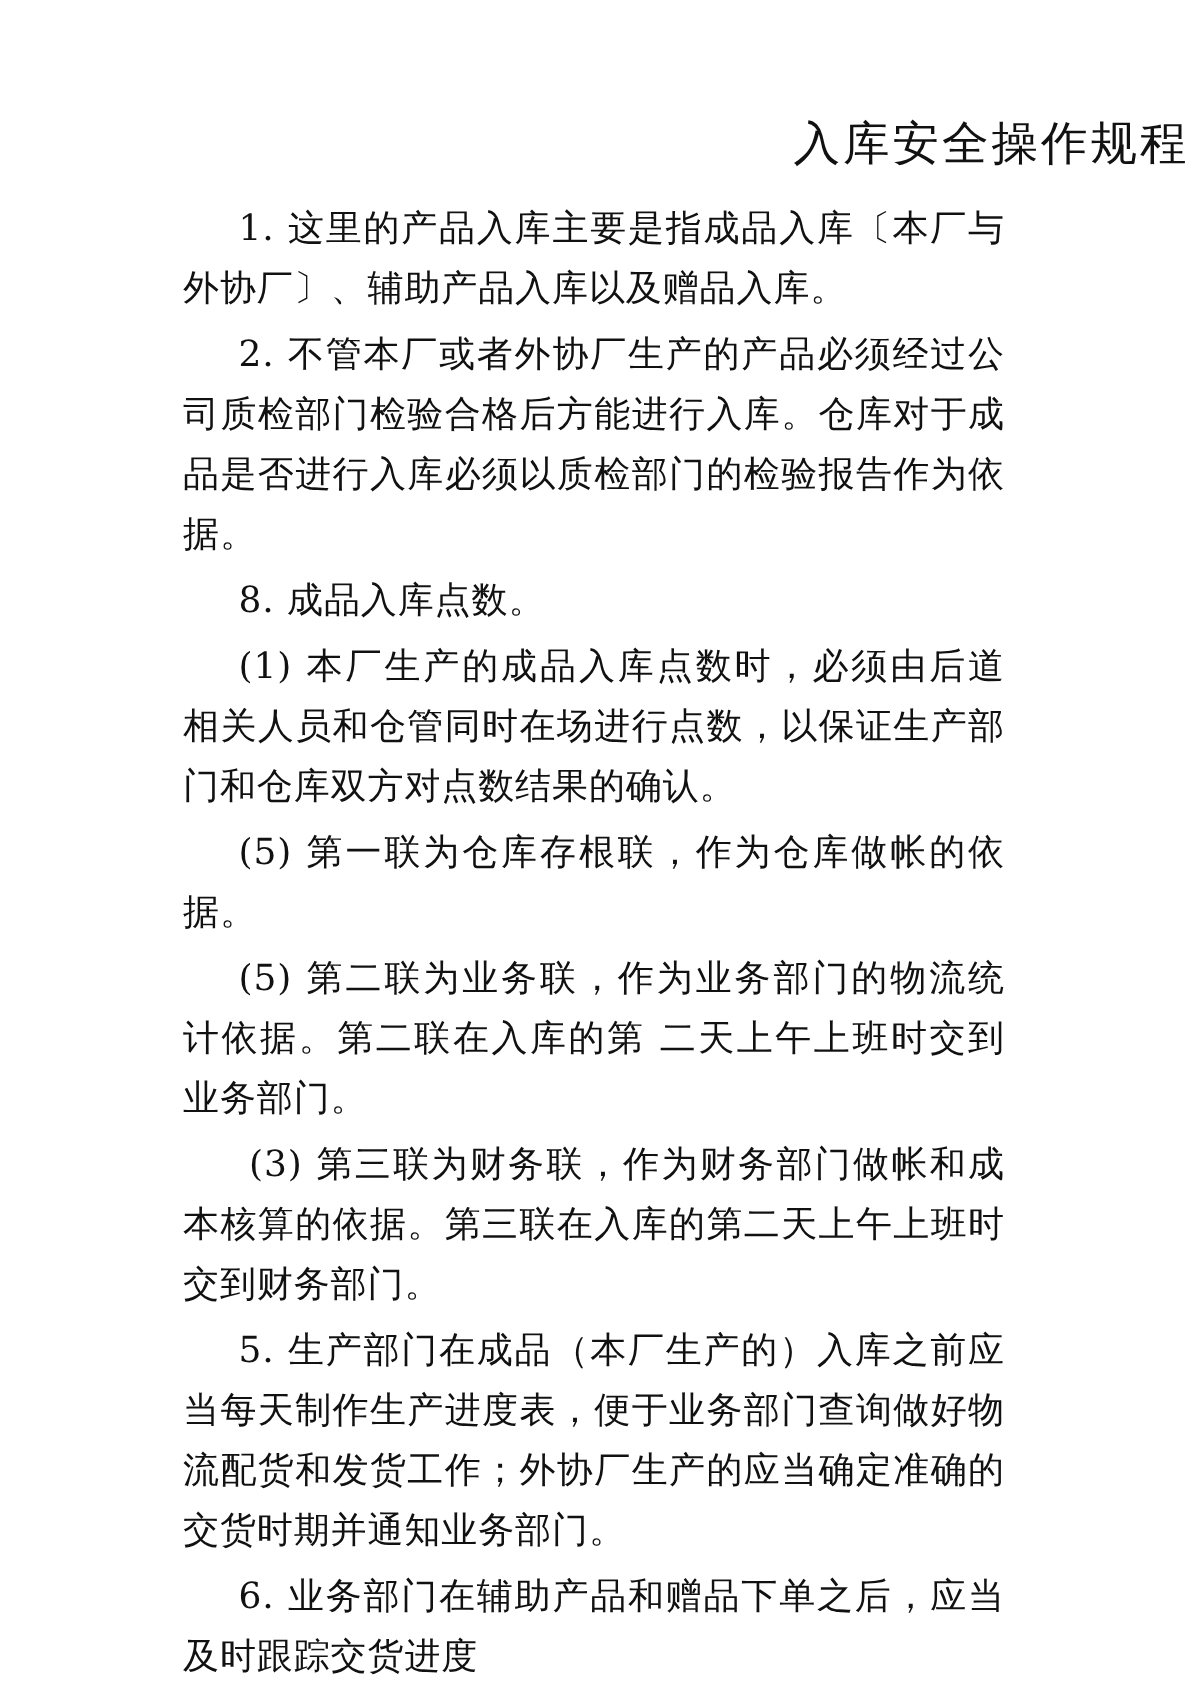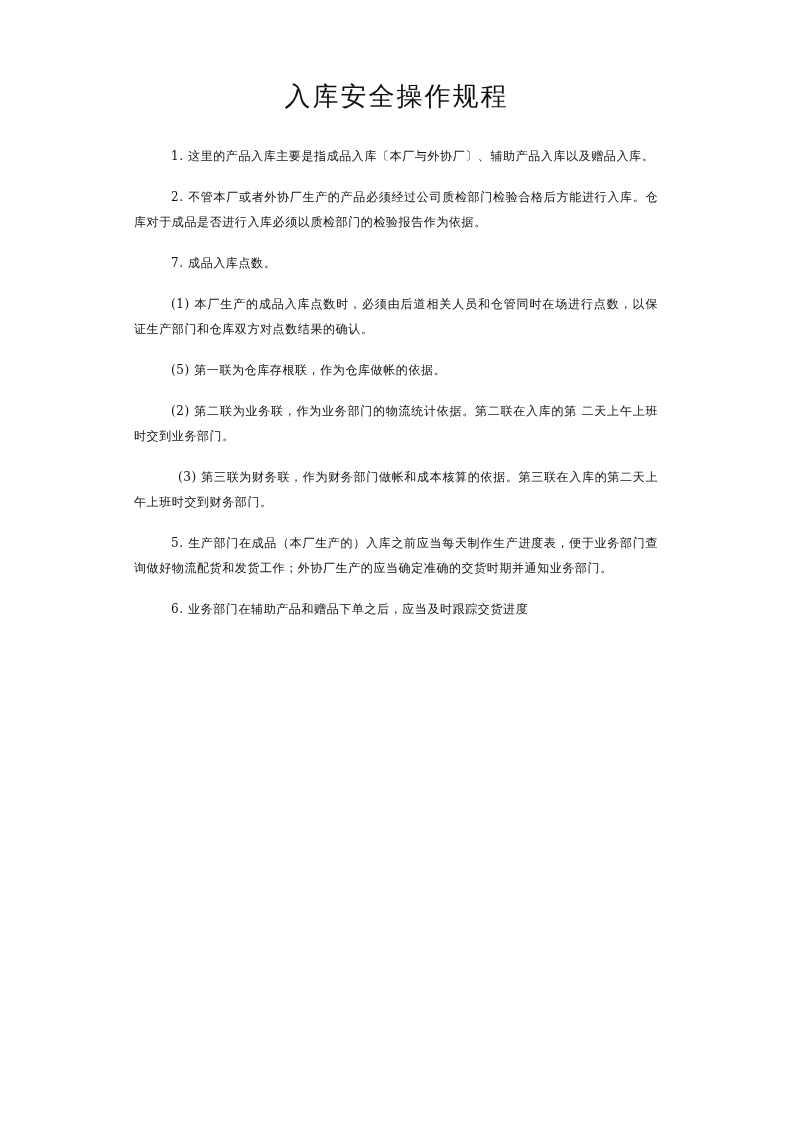--- a/index.html
+++ b/index.html
@@ -21,58 +21,58 @@
       top: 0;
       width: 793px;
       height: 1122px;
       background: #ffffff;
     }
     .title {
       position: absolute;
       left: 0;
       width: 793px;
       top: 76px;
-      text-align: center;
-      font-size: 26px;
+      text-align: right;
+      font-size: 31px;
       letter-spacing: 2px;
       line-height: 40px;
       font-family: "DejaVu Sans", "Liberation Sans", sans-serif;
       font-weight: normal;
       margin: 0;
     }
     .body {
       position: absolute;
       left: 118px;
       top: 128px;
       width: 556px;
     }
     .para {
-      margin: 16px;
-      font-size: 12px;
-      line-height: 25px;
+      margin: 4px;
+      font-size: 24px;
+      line-height: 40px;
       text-indent: 37px;
       text-align: justify;
       text-align-last: left;
       word-break: break-all;
       letter-spacing: 0.6px;
     }
     .para.extra-indent {
       text-indent: 44px;
     }
   </style>
 </head>
 <body>
 
 <div class="page">
   <h1 class="title">入库安全操作规程</h1>
 
   <div class="body">
     <p class="para">1. 这里的产品入库主要是指成品入库〔本厂与外协厂〕、辅助产品入库以及赠品入库。</p>
     <p class="para">2. 不管本厂或者外协厂生产的产品必须经过公司质检部门检验合格后方能进行入库。仓库对于成品是否进行入库必须以质检部门的检验报告作为依据。</p>
-    <p class="para">7. 成品入库点数。</p>
+    <p class="para">8. 成品入库点数。</p>
     <p class="para">(1) 本厂生产的成品入库点数时，必须由后道相关人员和仓管同时在场进行点数，以保证生产部门和仓库双方对点数结果的确认。</p>
     <p class="para">(5) 第一联为仓库存根联，作为仓库做帐的依据。</p>
-    <p class="para">(2) 第二联为业务联，作为业务部门的物流统计依据。第二联在入库的第 二天上午上班时交到业务部门。</p>
+    <p class="para">(5) 第二联为业务联，作为业务部门的物流统计依据。第二联在入库的第 二天上午上班时交到业务部门。</p>
     <p class="para extra-indent">(3) 第三联为财务联，作为财务部门做帐和成本核算的依据。第三联在入库的第二天上午上班时交到财务部门。</p>
     <p class="para">5. 生产部门在成品（本厂生产的）入库之前应当每天制作生产进度表，便于业务部门查询做好物流配货和发货工作；外协厂生产的应当确定准确的交货时期并通知业务部门。</p>
     <p class="para">6. 业务部门在辅助产品和赠品下单之后，应当及时跟踪交货进度</p>
   </div>
 </div>
 
 </body></html>

